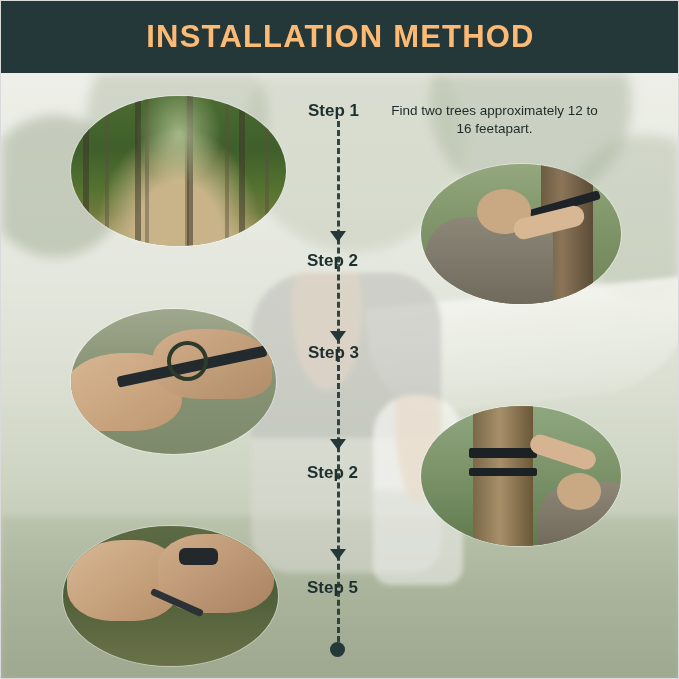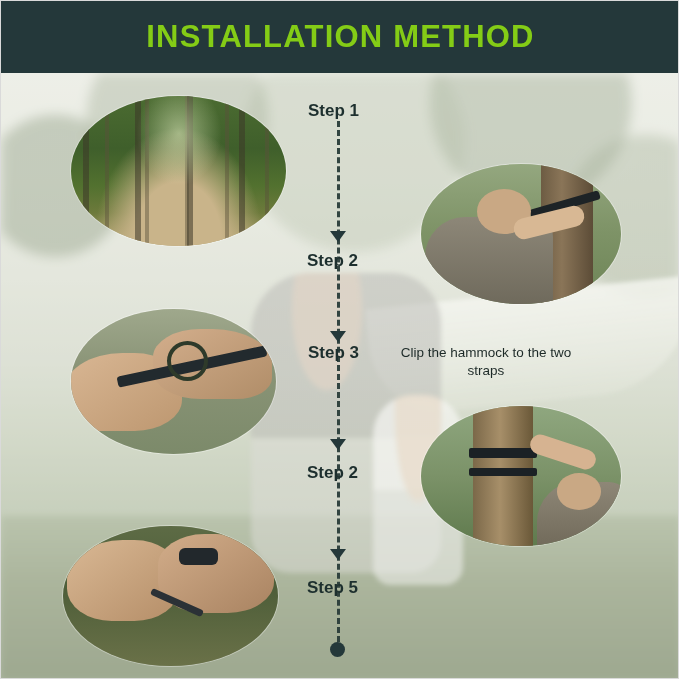--- a/index.html
+++ b/index.html
@@ -28,21 +28,21 @@
     position: absolute;
     left: 0; top: 0;
     width: 679px;
     height: 72px;
     background: #24383a;
     display: flex;
     align-items: center;
     justify-content: center;
   }
   .header-title {
-    color: #84cc16;
+    color: #fdba74;
     font-size: 31px;
     font-weight: bold;
     letter-spacing: 1.2px;
     text-align: center;
   }
 
   
   .bg-photo {
     position: absolute;
     left: 0; top: 72px;
@@ -322,20 +322,21 @@
   <div class="arrow" style="top:548px;"></div>
   <div class="timeline-dot"></div>
 
   <div class="oval p1" style="left:70px; top:95px; width:215px; height:150px;">
     <div class="inner">
       <div class="trunks"></div>
       <div class="light"></div>
     </div>
   </div>
   <div class="step-label" style="left:307px; top:100px;">Step 1</div>
+  <div class="step-text t-center" style="left:386px; top:101px; width:215px;">Find two trees approximately 12 to 16 feetapart.</div>
 
   <div class="oval p2" style="left:420px; top:163px; width:200px; height:140px;">
     <div class="inner">
       <div class="trunk"></div>
       <div class="strap"></div>
       <div class="body"></div>
       <div class="head"></div>
       <div class="arm"></div>
     </div>
   </div>
@@ -343,21 +344,20 @@
 
   <div class="oval p3" style="left:70px; top:308px; width:205px; height:145px;">
     <div class="inner">
       <div class="handA"></div>
       <div class="handB"></div>
       <div class="strap3"></div>
       <div class="clip"></div>
     </div>
   </div>
   <div class="step-label" style="left:307px; top:342px;">Step 3</div>
-  <div class="step-text t-center" style="left:385px; top:343px; width:200px;">Clip the hammock to the two straps</div>
 
   <div class="oval p4" style="left:420px; top:405px; width:200px; height:140px;">
     <div class="inner">
       <div class="trunk"></div>
       <div class="band"></div>
       <div class="band2"></div>
       <div class="arm"></div>
       <div class="person"></div>
       <div class="head"></div>
     </div>

